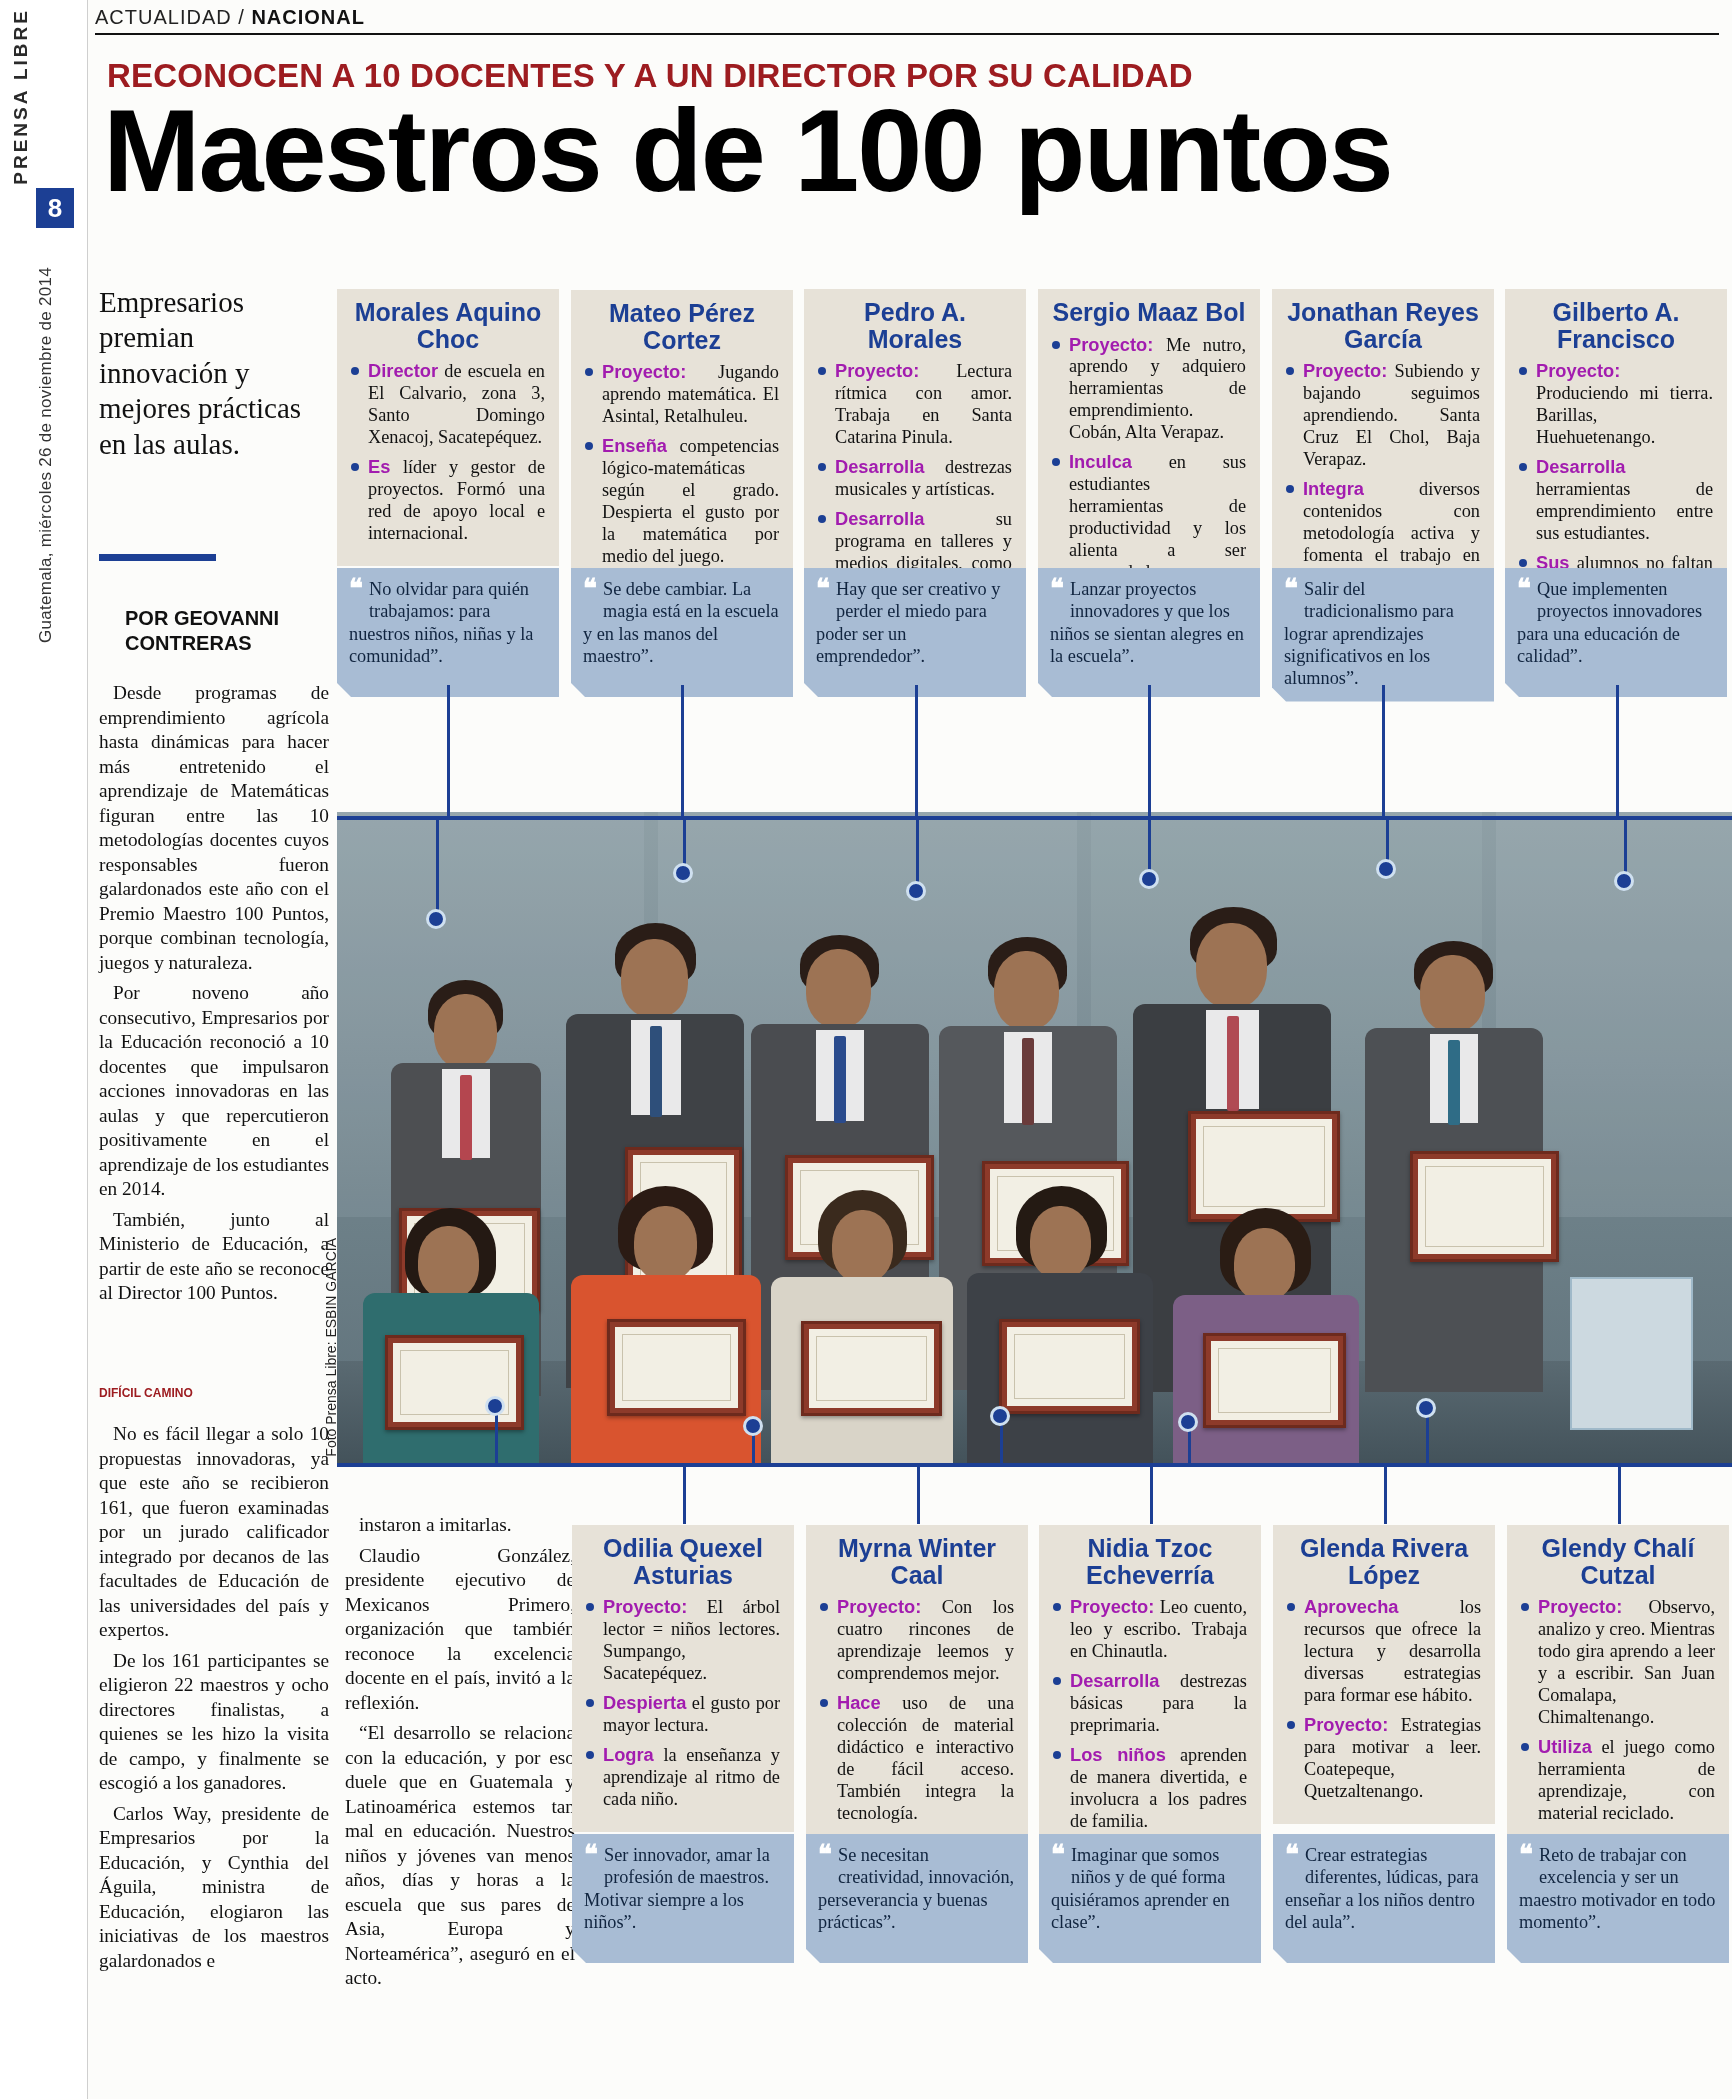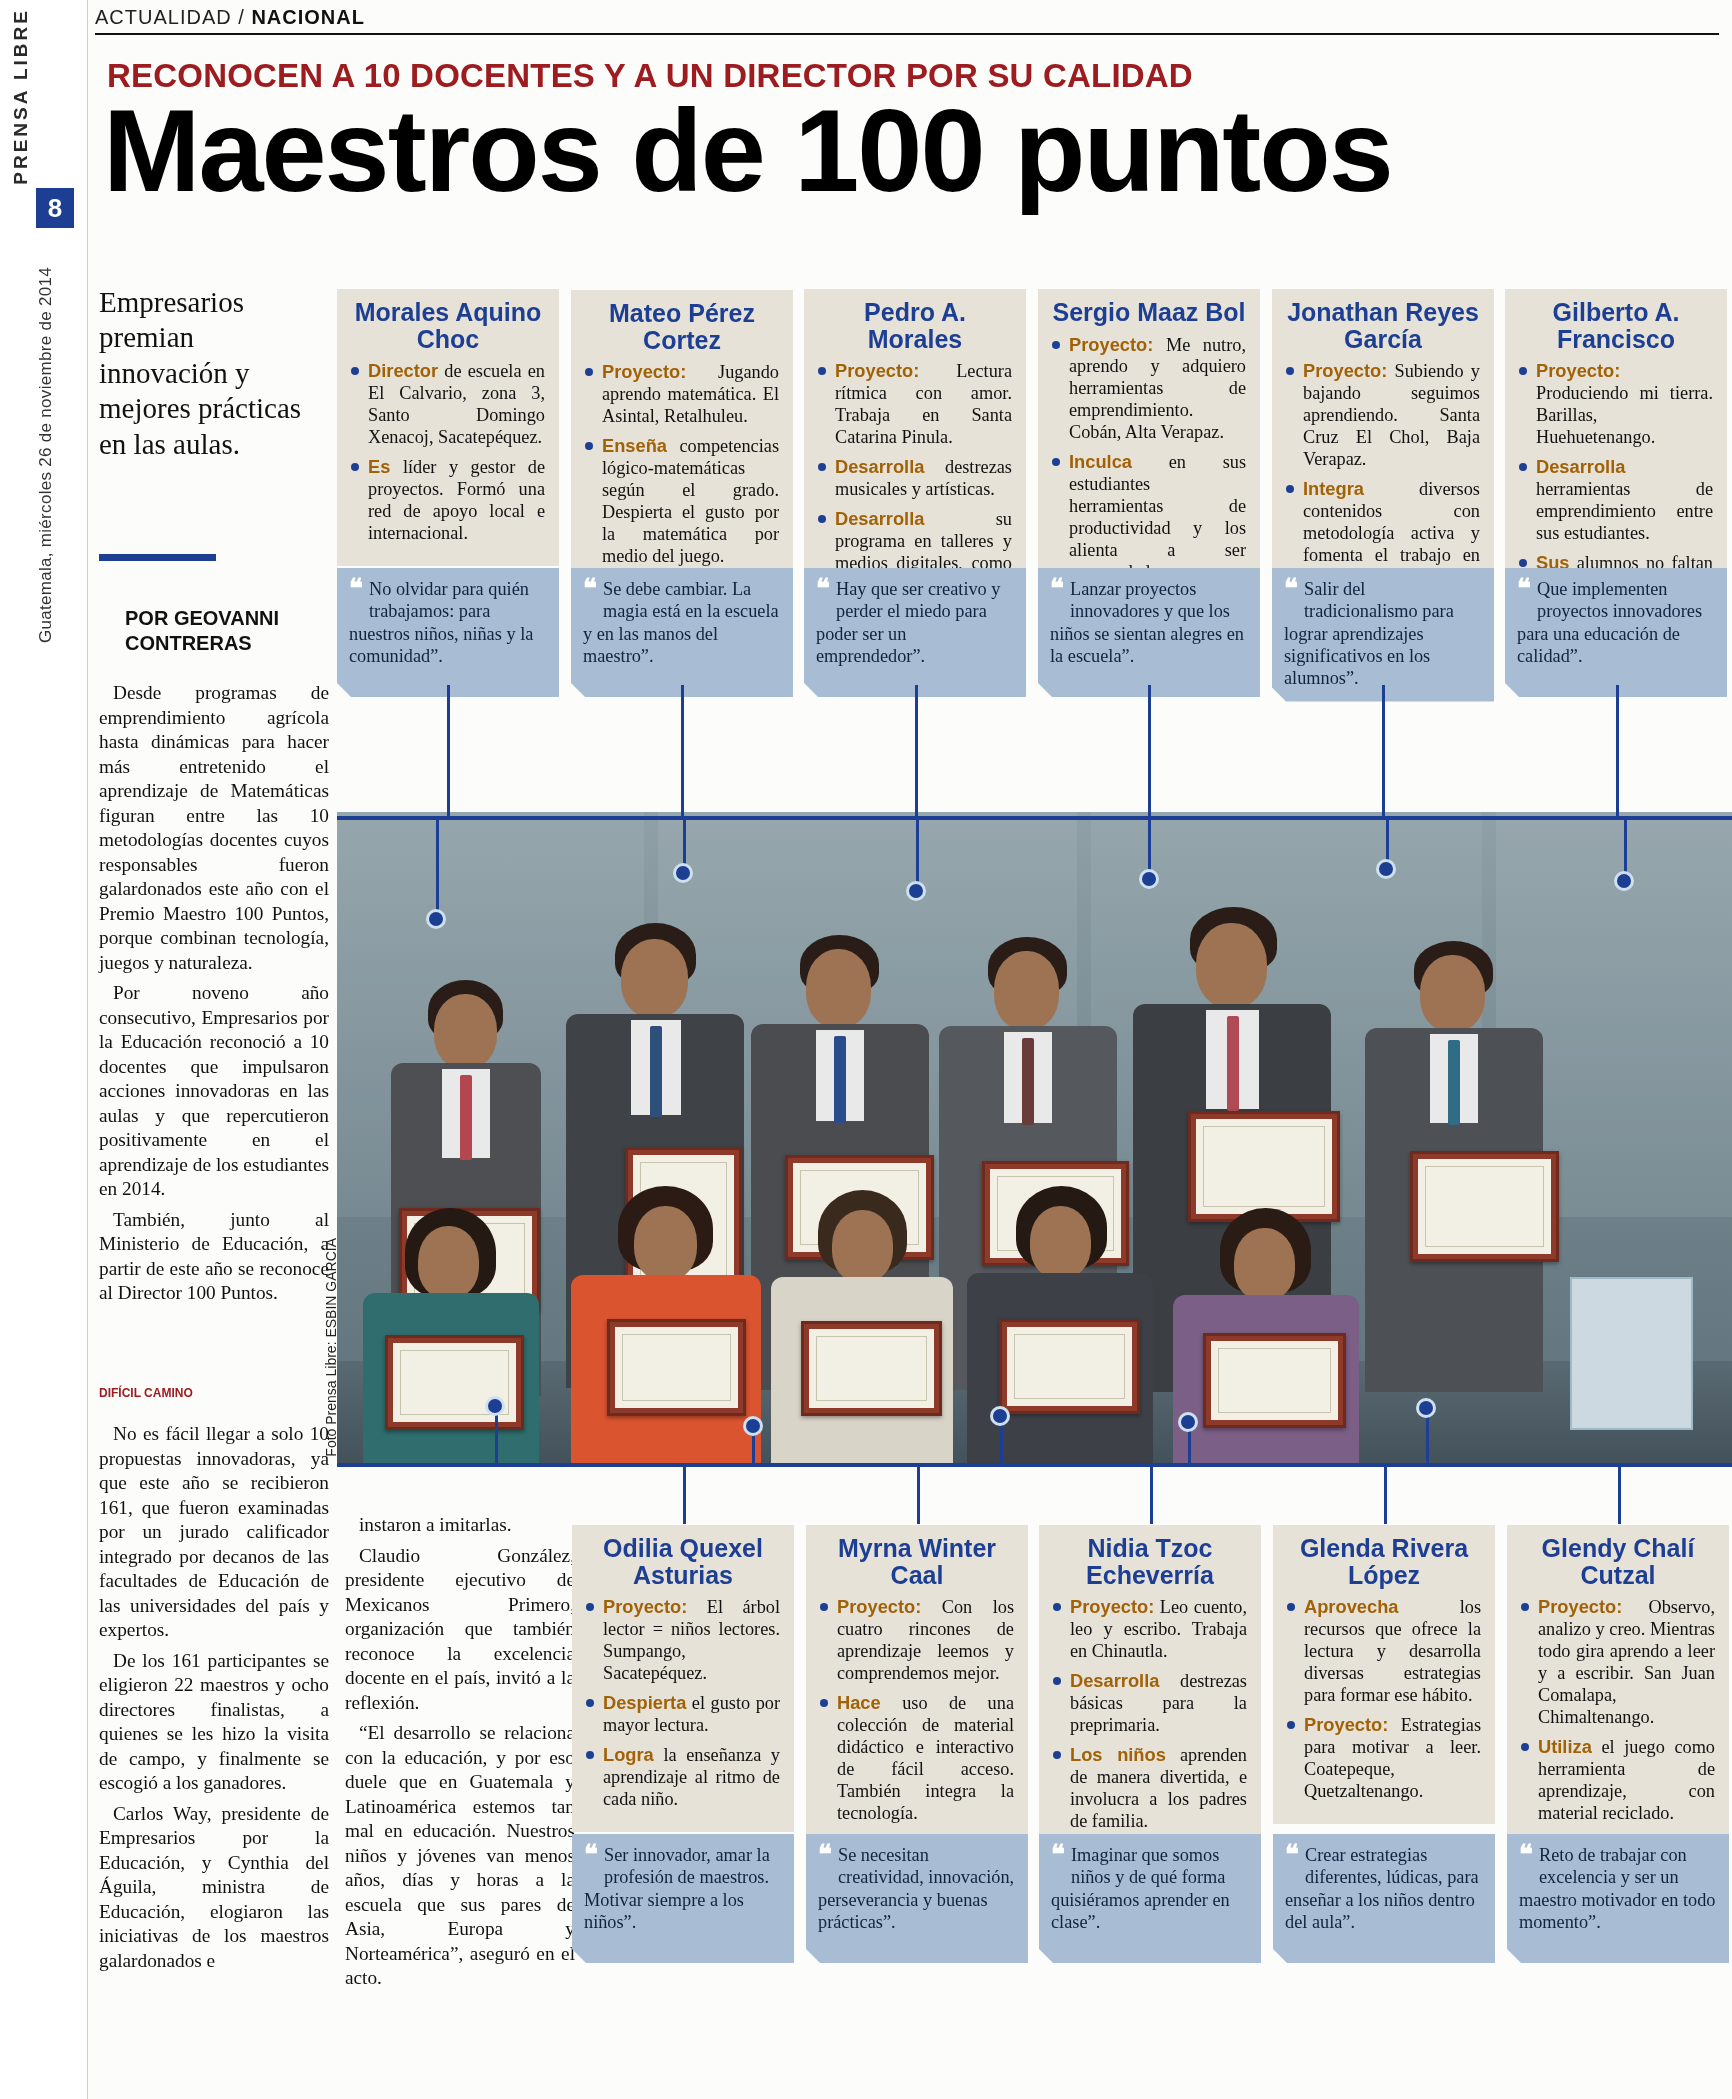--- a/index.html
+++ b/index.html
@@ -102,21 +102,21 @@
   .card ul{list-style:none;margin:0;padding:0;}
   .card li{
     position:relative;padding-left:17px;margin-bottom:7px;
     font-family:"Liberation Serif",serif;font-size:18.3px;line-height:1.2;color:#111;
     text-align:justify;
   }
   .card li:before{
     content:"";position:absolute;left:0;top:7px;width:8px;height:8px;border-radius:50%;
     background:#1c3f94;
   }
-  .card li b{color:#a16207;font-family:"Liberation Sans",sans-serif;font-weight:bold;}
+  .card li b{color:#a21caf;font-family:"Liberation Sans",sans-serif;font-weight:bold;}
   
   .quote{
     position:absolute;width:222px;
     background:#a8bcd4;
     padding:10px 12px 12px 12px;
     box-sizing:border-box;
     font-family:"Liberation Serif",serif;font-size:18.3px;line-height:1.22;color:#10243f;
     clip-path:polygon(0 0,100% 0,100% 100%,14px 100%,0 calc(100% - 14px));
   }
   .quote .qm{

